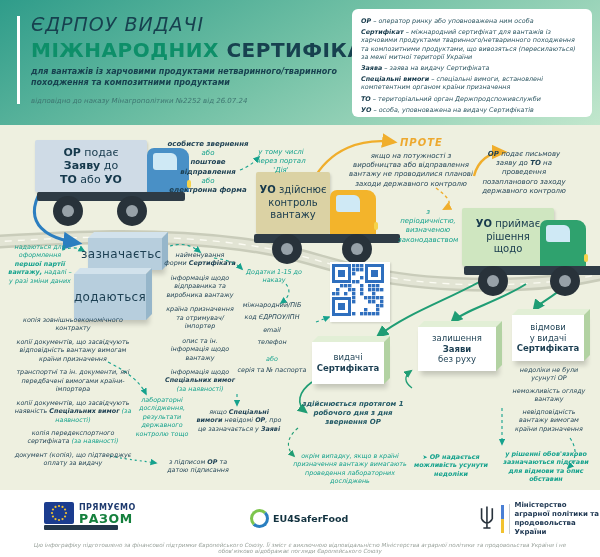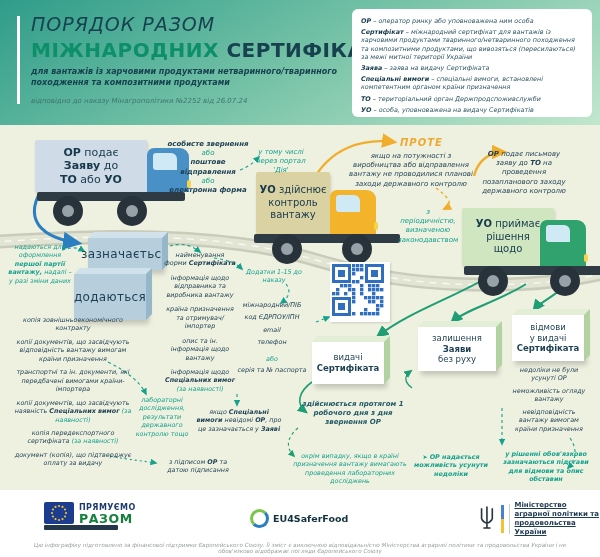--- a/index.html
+++ b/index.html
@@ -58,41 +58,41 @@
 
   
   .footer{position:absolute;left:0;top:490px;width:600px;height:67px;background:#ffffff;z-index:2;}
   .euflag{position:absolute;left:44px;top:12px;width:30px;height:22px;background:#1b3c8f;border-radius:2px;}
   .eutxt1{position:absolute;left:79px;top:13px;font-size:8px;font-weight:700;color:#1e3a6e;letter-spacing:.4px;}
   .eutxt2{position:absolute;left:79px;top:21px;font-size:12.5px;font-weight:700;color:#15803d;letter-spacing:.6px;}
   .eubar{position:absolute;left:44px;top:35px;width:74px;height:5px;background:#23364a;border-radius:1px;}
   .eu4{position:absolute;left:250px;top:19px;display:flex;align-items:center;gap:4px;}
   .eu4-icon{width:13px;height:13px;border-radius:50%;border:3px solid #7cc54c;border-right-color:#2a7fc0;border-bottom-color:#2a7fc0;}
   .eu4-txt{font-size:9.5px;font-weight:700;color:#12323f;}
-  .minist{position:absolute;left:478px;top:11px;display:flex;align-items:center;gap:5px;text-decoration:underline;}
+  .minist{position:absolute;left:478px;top:11px;display:flex;align-items:center;gap:5px;}
   .flagbar{width:3px;height:28px;}
   .flagbar .fb-b{height:14px;background:#4a7fd4;}
   .flagbar .fb-y{height:14px;background:#f2c230;}
   .min-div{width:1px;height:30px;background:#c8cdd2;}
   .mintxt{font-size:7px;font-weight:700;color:#1c3550;line-height:1.3;}
   .disc{position:absolute;left:20px;top:52px;width:560px;text-align:center;font-size:5.6px;color:#98a19a;font-style:italic;}
 
   .qr{position:absolute;left:330px;top:262px;width:56px;height:56px;background:#ffffff;padding:2px;z-index:2;
       box-shadow:1px 1px 2px rgba(0,0,0,.15);}
   .bullet{color:#15a28d;font-size:6px;}
   .prote{font-size:10px;font-weight:700;font-style:italic;color:#eda930;letter-spacing:1px;}
 </style>
 </head>
 <body>
 
 <div class="page">
 
   <div class="header">
     <div class="hline"></div>
-    <div class="title1">ПОРЯДОК РАЗОМ</div>
+    <div class="title1">ЄДРПОУ ВИДАЧІ</div>
     <div class="title2"><span class="g">МІЖНАРОДНИХ</span><span style="color:#17414f"> СЕРТИФІКАТІВ</span></div>
     <div class="subtl">для вантажів із харчовими продуктами нетваринного/тваринного походження та композитними продуктами</div>
     <div class="ref">відповідно до наказу Мінагрополітики №2252 від 26.07.24</div>
     <div class="defs">
       <div class="d-item"><span class="term">ОР</span><span> – оператор ринку або уповноважена ним особа</span></div>
       <div class="d-item"><span class="term">Сертифікат</span><span> – міжнародний сертифікат для вантажів із харчовими продуктами тваринного/нетваринного походження та композитними продуктами, що вивозяться (пересилаються) за межі митної території України</span></div>
       <div class="d-item"><span class="term">Заява</span><span> – заява на видачу Сертифіката</span></div>
       <div class="d-item"><span class="term">Спеціальні вимоги</span><span> – спеціальні вимоги, встановлені компетентним органом країни призначення</span></div>
       <div class="d-item"><span class="term">ТО</span><span> – територіальний орган Держпродспоживслужби</span></div>
       <div class="d-item"><span class="term">УО</span><span> – особа, уповноважена на видачу Сертифікатів</span></div>

